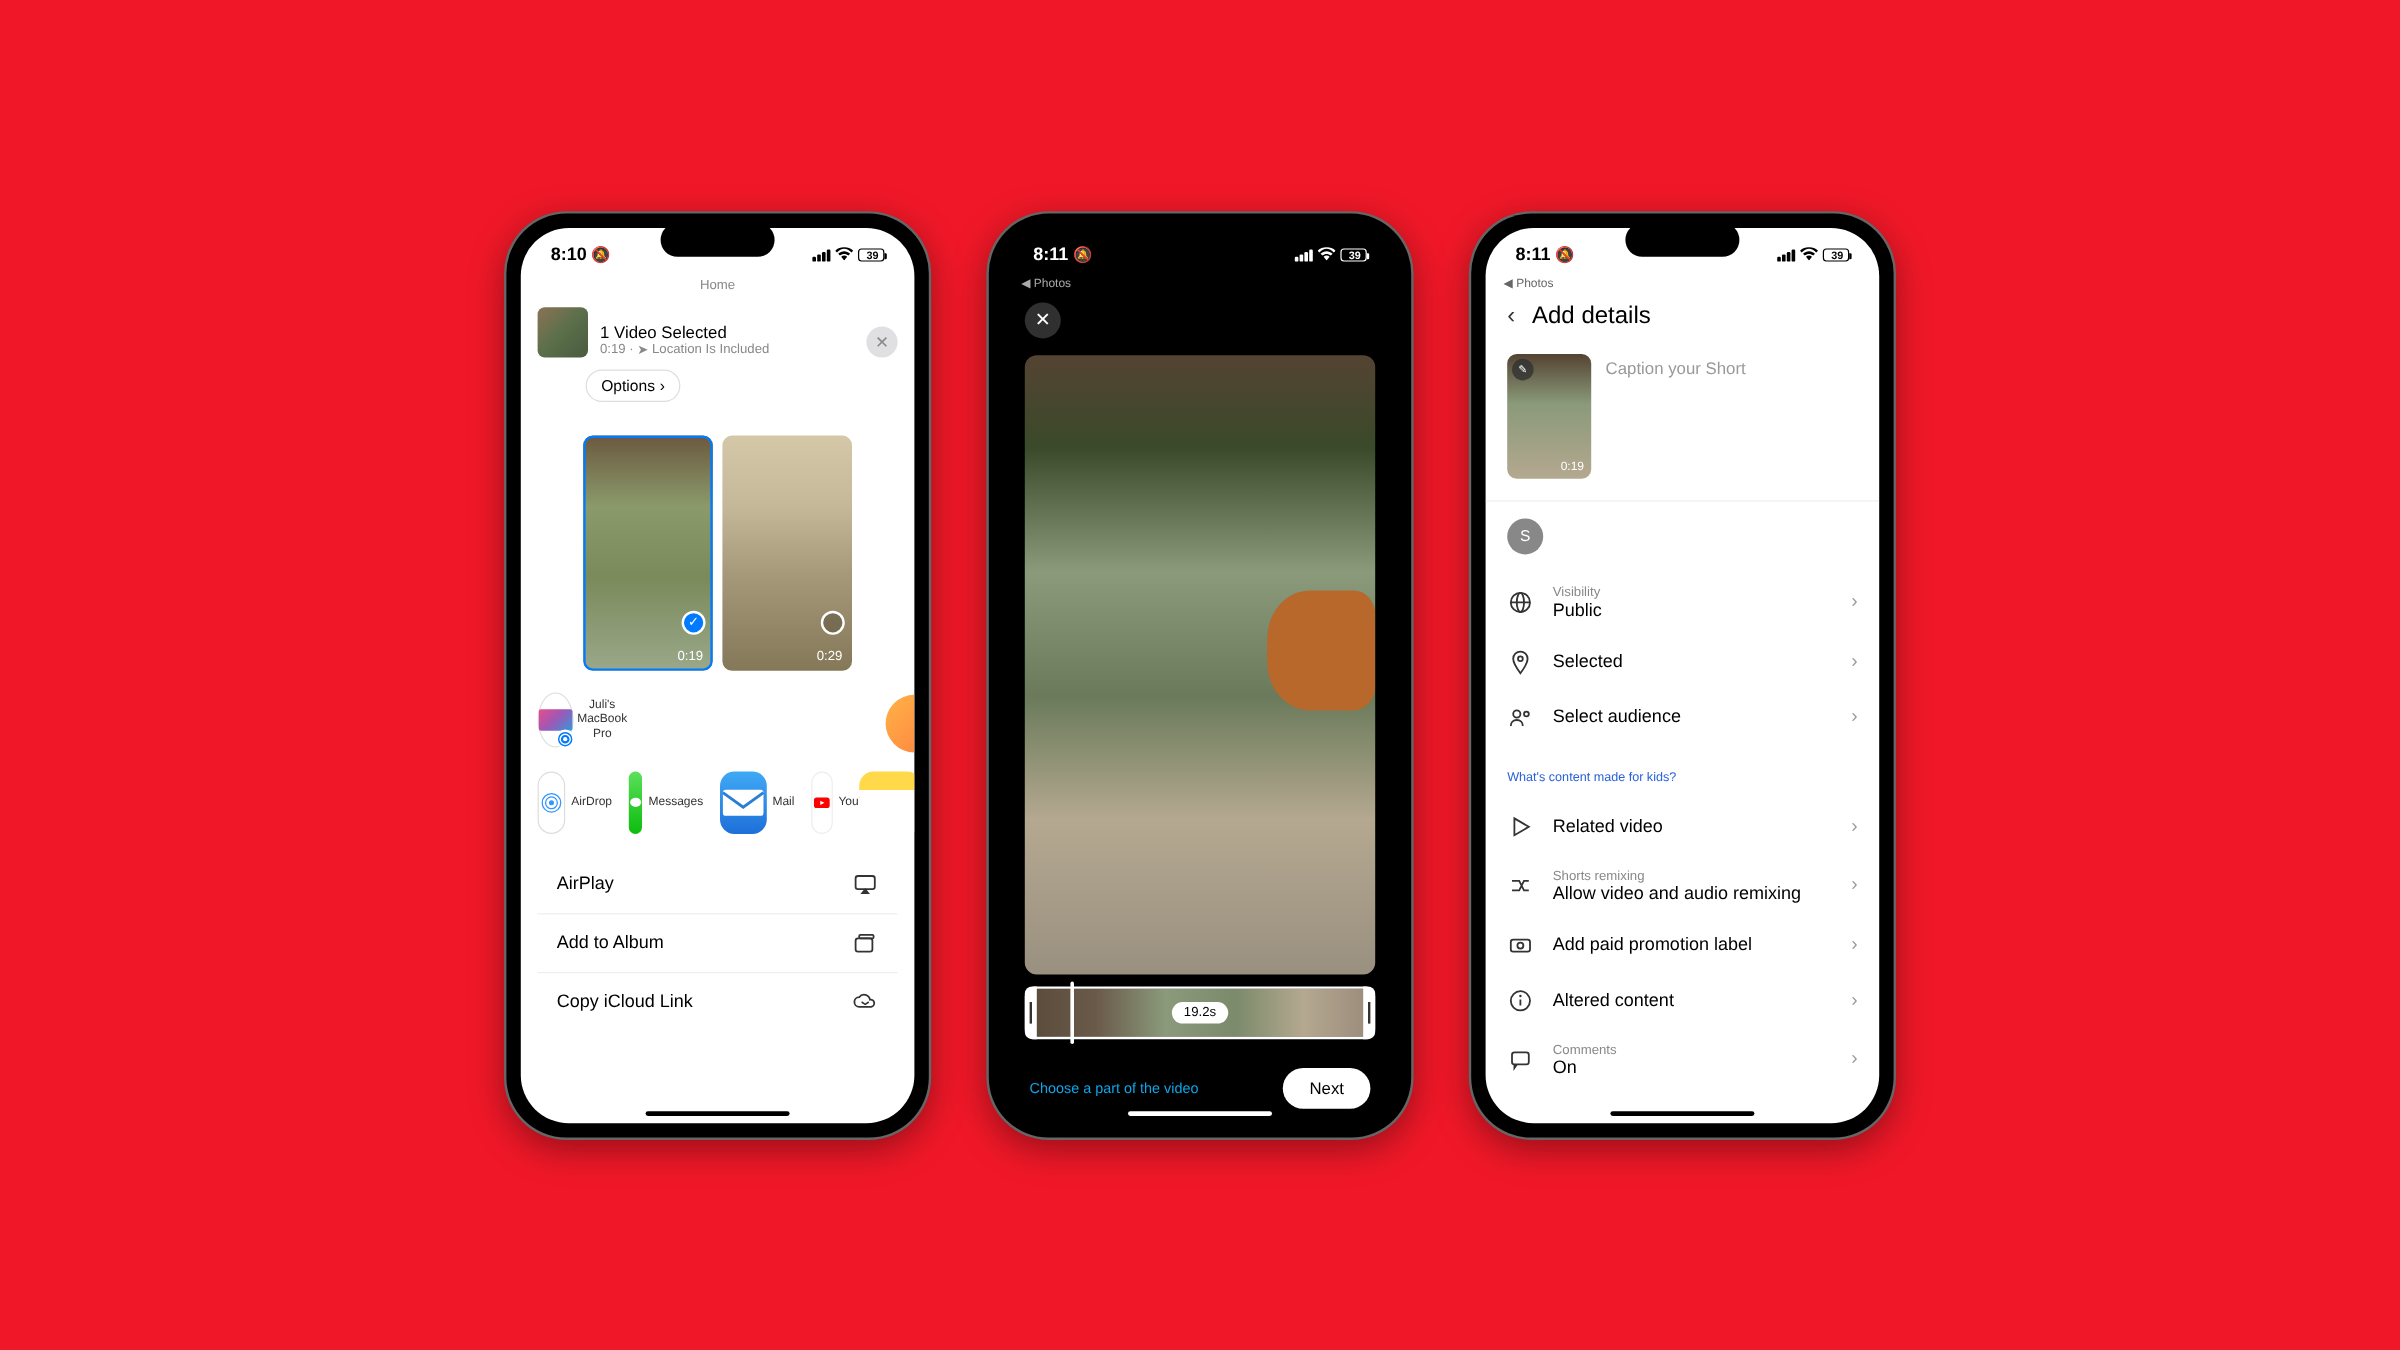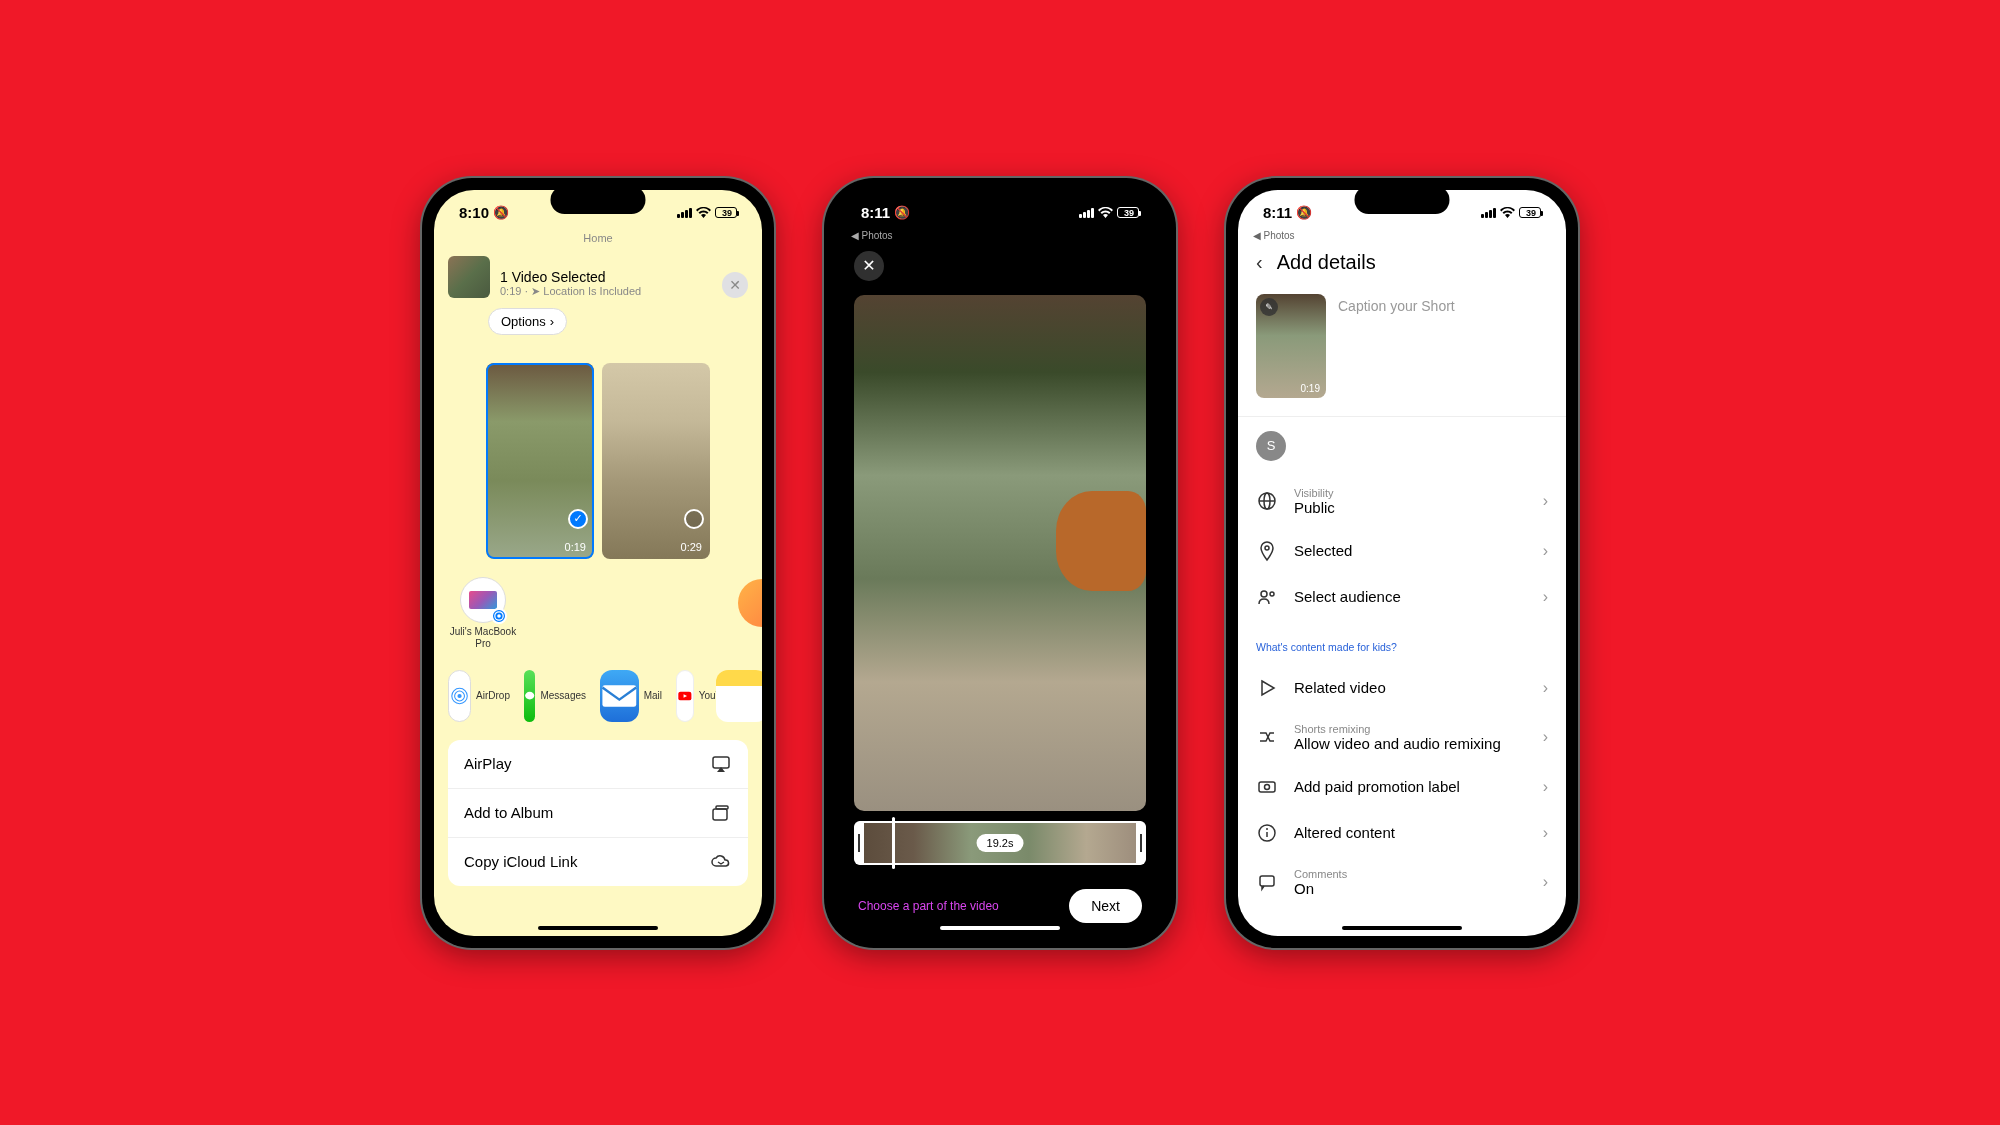--- a/index.html
+++ b/index.html
@@ -11,37 +11,37 @@
 .status-left{display:flex;align-items:center;gap:4px}
 .status-right{display:flex;align-items:center;gap:4px}
 .bell-icon{font-size:13px}
 .back-app{font-size:10px;color:#999;padding:0 15px}
 .p2 .status-bar,.p2 .back-app{color:#fff}
 .p2 .back-app{color:#aaa}
 .p2 .screen{background:#000}
 .p3 .back-app{color:#666}
 
 
-.p1 .screen{background:#fef9c3}
+.p1 .screen{background:#ffffff}
 .home-hint{text-align:center;font-size:11px;color:#888;padding:2px}
 .share-header{display:flex;align-items:flex-end;padding:10px 14px;gap:10px;position:relative}
 .mini-thumb{width:42px;height:42px;background:linear-gradient(135deg,#8b7355 0%,#5a6f4a 50%,#4a5a3f 100%);border-radius:6px}
 .share-info{flex:1}
 .share-title{font-size:14px;font-weight:500;color:#000}
 .share-meta{font-size:11px;color:#888;display:flex;align-items:center;gap:3px}
 .close-btn{width:26px;height:26px;border-radius:50%;background:#e0e0e3;display:flex;align-items:center;justify-content:center;color:#888;font-size:14px}
 .options-btn{display:inline-flex;align-items:center;gap:4px;background:#fff;border:1px solid #ddd;border-radius:14px;padding:5px 12px;font-size:13px;margin-left:54px;margin-bottom:20px}
 .video-row{display:flex;gap:8px;padding:8px 14px;justify-content:center}
 .vid-thumb{width:108px;height:196px;border-radius:8px;position:relative;background:linear-gradient(180deg,#6b5840 0%,#8a9a6a 30%,#7a8a5a 60%,#9aa88a 100%);overflow:hidden}
 .vid-thumb.selected::after{content:'';position:absolute;inset:0;border:2px solid #007aff;border-radius:8px}
 .check-badge{position:absolute;bottom:30px;right:6px;width:20px;height:20px;border-radius:50%;background:#007aff;border:2px solid #fff;display:flex;align-items:center;justify-content:center;color:#fff;font-size:11px}
 .circle-badge{position:absolute;bottom:30px;right:6px;width:20px;height:20px;border-radius:50%;border:2px solid #fff;background:rgba(0,0,0,.2)}
 .dur-label{position:absolute;bottom:6px;right:8px;color:#fff;font-size:11px;font-weight:500}
 .airdrop-target{padding:10px 14px}
-.device-tile{display:flex;flex-direction:column;align-items:center;width:70px;gap:3px}
+.device-tile{display:flex;align-items:center;width:70px;gap:3px}
 .device-icon{width:46px;height:46px;border-radius:50%;background:#fff;border:1px solid #ddd;display:flex;align-items:center;justify-content:center;position:relative}
 .wallpaper{width:28px;height:18px;background:linear-gradient(135deg,#e74c8c 0%,#9b59b6 50%,#3498db 100%);border-radius:2px}
 .ad-badge{position:absolute;bottom:-2px;right:-2px;width:16px;height:16px;border-radius:50%;background:#007aff;border:2px solid #fff;display:flex;align-items:center;justify-content:center}
 .device-name{font-size:10px;text-align:center;line-height:1.2;color:#333}
 .partial-circle{position:absolute;right:0;top:12px;width:24px;height:48px;background:linear-gradient(135deg,#ffb347,#ff8c42);border-radius:24px 0 0 24px}
 
 .airdrop-target{position:relative}
 
 .app-row{display:flex;gap:14px;padding:10px 14px;position:relative;overflow:hidden}
 .app-tile{display:flex;flex-direction:row;align-items:center;gap:5px;width:62px}
@@ -66,21 +66,21 @@
 .cat-shape{position:absolute;right:0;top:38%;width:90px;height:100px;background:#b8682a;border-radius:40% 20% 20% 40%}
 .timeline-wrap{margin:10px 18px;position:relative}
 .timeline{height:44px;border:2px solid #fff;border-radius:8px;background:linear-gradient(90deg,#5a4a3a 0%,#6a5a4a 20%,#8a9a7a 40%,#7a8a6a 60%,#b4a890 80%,#9a8a7a 100%);display:flex;align-items:center;position:relative}
 .handle{width:10px;height:44px;background:#fff;display:flex;align-items:center;justify-content:center}
 .handle.left{border-radius:6px 0 0 6px;margin-left:-2px}
 .handle.right{border-radius:0 6px 6px 0;margin-right:-2px;margin-left:auto}
 .handle::after{content:'';width:2px;height:18px;background:#333}
 .playhead{position:absolute;left:36px;top:-6px;bottom:-6px;width:3px;background:#fff;border-radius:2px}
 .time-bubble{position:absolute;left:50%;top:50%;transform:translate(-50%,-50%);background:#fff;padding:3px 10px;border-radius:12px;font-size:11px;font-weight:500;color:#000}
 .trim-footer{display:flex;align-items:center;justify-content:space-between;padding:14px 22px}
-.trim-hint{color:#d946ef;font-size:12px}
+.trim-hint{color:#0ea5e9;font-size:12px}
 .next-btn{background:#fff;color:#000;border-radius:20px;padding:9px 22px;font-size:14px;font-weight:500}
 .home-ind{position:absolute;bottom:6px;left:50%;transform:translateX(-50%);width:120px;height:4px;background:#fff;border-radius:3px}
 .p1 .home-ind,.p3 .home-ind{background:#000}
 
 
 .details-header{display:flex;align-items:center;gap:14px;padding:10px 18px}
 .back-chev{font-size:20px;color:#333}
 .details-title{font-size:20px;font-weight:400}
 .caption-area{display:flex;gap:12px;padding:10px 18px 18px;border-bottom:1px solid #eee}
 .short-thumb{width:70px;height:104px;border-radius:8px;background:linear-gradient(180deg,#544332 0%,#8a9a7a 40%,#b4a890 100%);position:relative}

